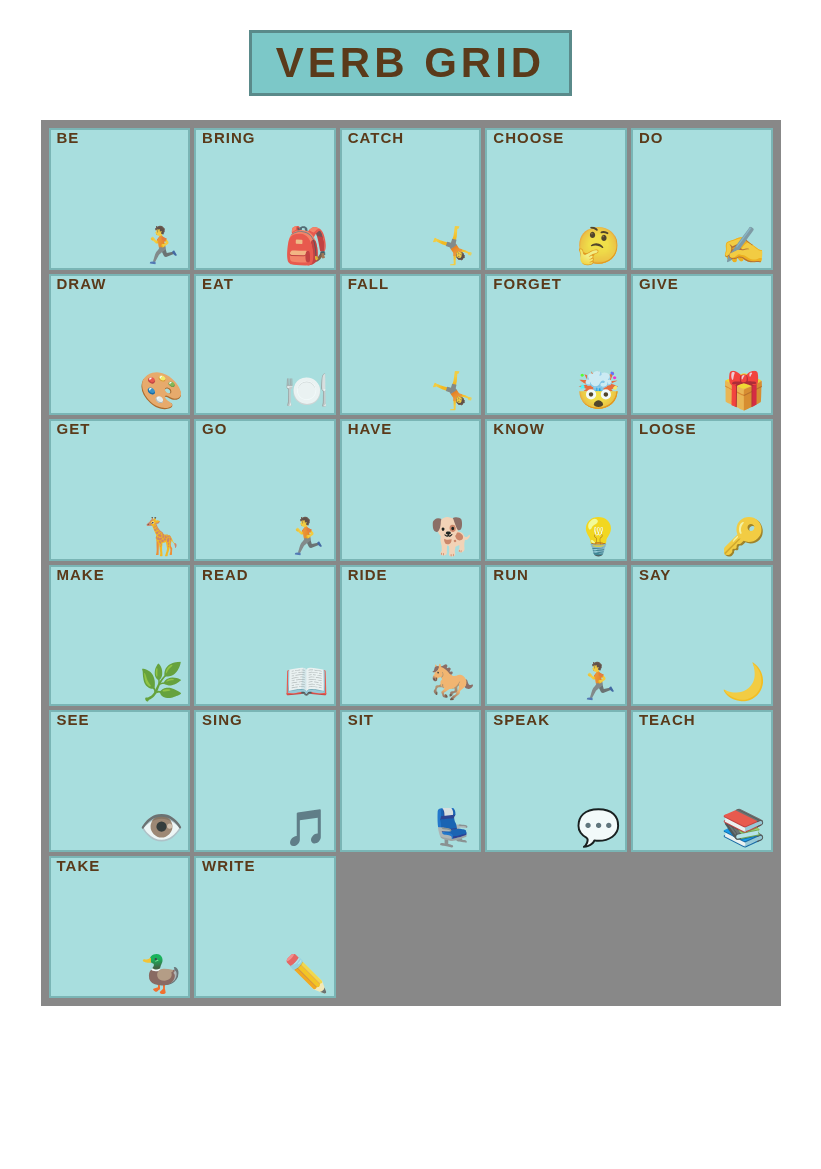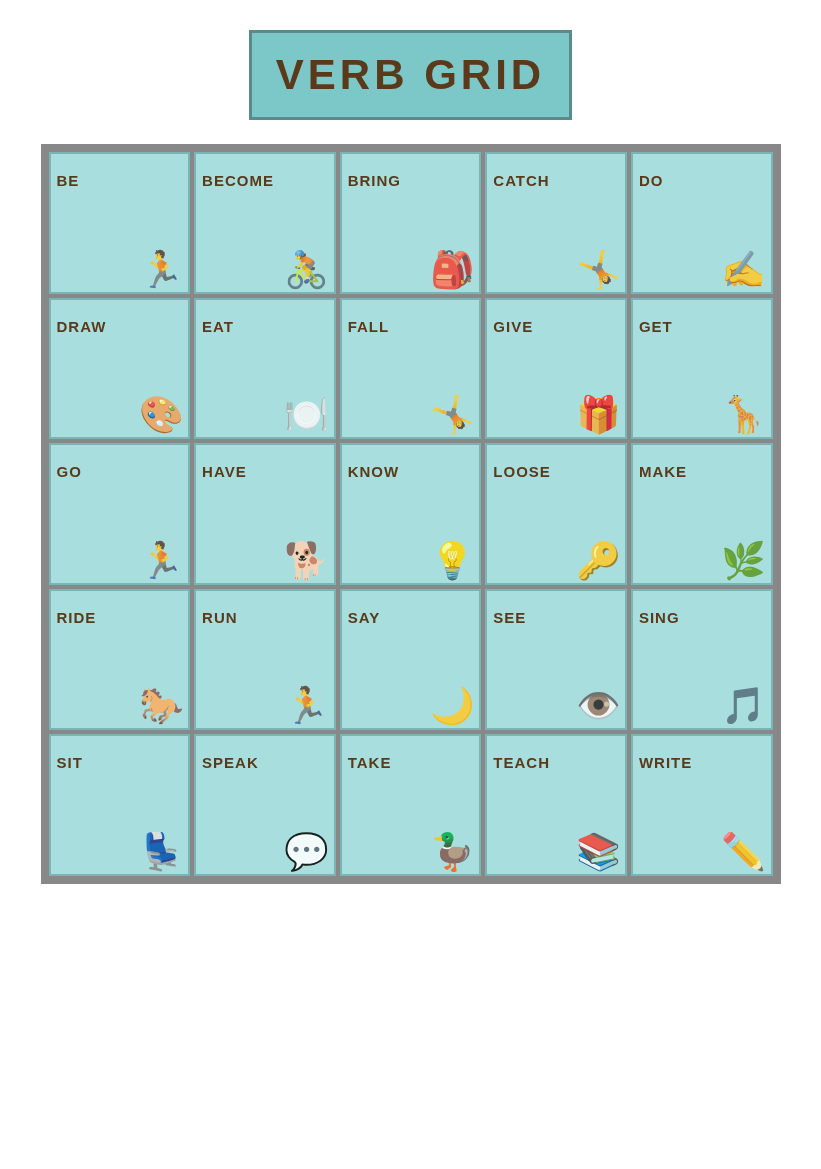--- a/index.html
+++ b/index.html
@@ -15,21 +15,21 @@
       padding: 30px 20px;
     }
 
     .page-title {
       font-size: 42px;
       font-weight: 900;
       color: #5a3a1a;
       letter-spacing: 4px;
       background-color: #7cc8c8;
       border: 3px solid #5a8a8a;
-      padding: 18px 24px;
+      padding: 6px 24px;
       margin-bottom: 24px;
       font-family: Arial Black, Arial, sans-serif;
     }
 
     .grid-container {
       border: 4px solid #888;
       background: #888;
       display: grid;
       grid-template-columns: repeat(5, 1fr);
       gap: 4px;
@@ -39,21 +39,21 @@
 
     .cell {
       background-color: #a8dede;
       border: 2px solid #7ab5b5;
       width: 100%;
       aspect-ratio: 1 / 1;
       display: flex;
       flex-direction: column;
       align-items: flex-start;
       justify-content: flex-start;
-      padding: 19px 6px 4px 6px;
+      padding: 0 6px 4px 6px;
       position: relative;
       overflow: hidden;
     }
 
     .cell-label {
       font-size: 15px;
       font-weight: 900;
       color: #5a3a1a;
       letter-spacing: 1px;
       font-family: Arial Black, Arial, sans-serif;
@@ -76,46 +76,50 @@
 
 <h1 class="page-title">VERB GRID</h1>
 
 <div class="grid-container" id="grid-container">
 
 <div class="cell">
       <span class="cell-label">BE</span>
       <span class="cell-icon">🏃</span>
     </div>
     <div class="cell">
-      <span class="cell-label">BECOME</span>
-      <span class="cell-icon">🚴</span>
-    </div>
-    <div class="cell">
       <span class="cell-label">BRING</span>
       <span class="cell-icon">🎒</span>
     </div>
     <div class="cell">
       <span class="cell-label">CATCH</span>
       <span class="cell-icon">🤸</span>
+    </div>
+    <div class="cell">
+      <span class="cell-label">CHOOSE</span>
+      <span class="cell-icon">🤔</span>
     </div>
     <div class="cell">
       <span class="cell-label">DO</span>
       <span class="cell-icon">✍️</span>
     </div>
     <div class="cell">
       <span class="cell-label">DRAW</span>
       <span class="cell-icon">🎨</span>
     </div>
     <div class="cell">
       <span class="cell-label">EAT</span>
       <span class="cell-icon">🍽️</span>
     </div>
     <div class="cell">
       <span class="cell-label">FALL</span>
       <span class="cell-icon">🤸</span>
+    </div>
+    <div class="cell">
+      <span class="cell-label">FORGET</span>
+      <span class="cell-icon">🤯</span>
     </div>
     <div class="cell">
       <span class="cell-label">GIVE</span>
       <span class="cell-icon">🎁</span>
     </div>
     <div class="cell">
       <span class="cell-label">GET</span>
       <span class="cell-icon">🦒</span>
     </div>
     <div class="cell">
@@ -132,20 +136,24 @@
     </div>
     <div class="cell">
       <span class="cell-label">LOOSE</span>
       <span class="cell-icon">🔑</span>
     </div>
     <div class="cell">
       <span class="cell-label">MAKE</span>
       <span class="cell-icon">🌿</span>
     </div>
     <div class="cell">
+      <span class="cell-label">READ</span>
+      <span class="cell-icon">📖</span>
+    </div>
+    <div class="cell">
       <span class="cell-label">RIDE</span>
       <span class="cell-icon">🐎</span>
     </div>
     <div class="cell">
       <span class="cell-label">RUN</span>
       <span class="cell-icon">🏃</span>
     </div>
     <div class="cell">
       <span class="cell-label">SAY</span>
       <span class="cell-icon">🌙</span>
@@ -160,24 +168,24 @@
     </div>
     <div class="cell">
       <span class="cell-label">SIT</span>
       <span class="cell-icon">💺</span>
     </div>
     <div class="cell">
       <span class="cell-label">SPEAK</span>
       <span class="cell-icon">💬</span>
     </div>
     <div class="cell">
+      <span class="cell-label">TEACH</span>
+      <span class="cell-icon">📚</span>
+    </div>
+    <div class="cell">
       <span class="cell-label">TAKE</span>
       <span class="cell-icon">🦆</span>
-    </div>
-    <div class="cell">
-      <span class="cell-label">TEACH</span>
-      <span class="cell-icon">📚</span>
     </div>
     <div class="cell">
       <span class="cell-label">WRITE</span>
       <span class="cell-icon">✏️</span>
     </div>
   </div>
 
 </body></html>

